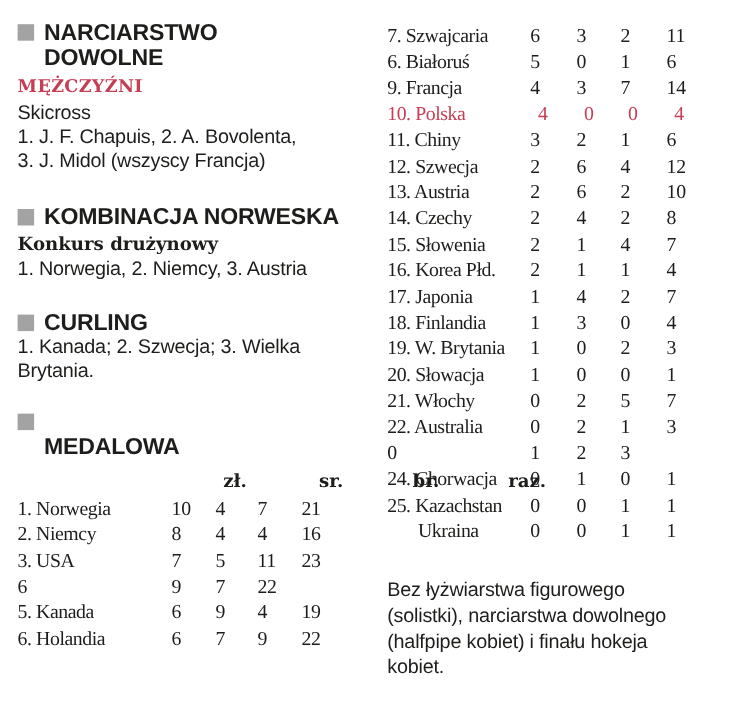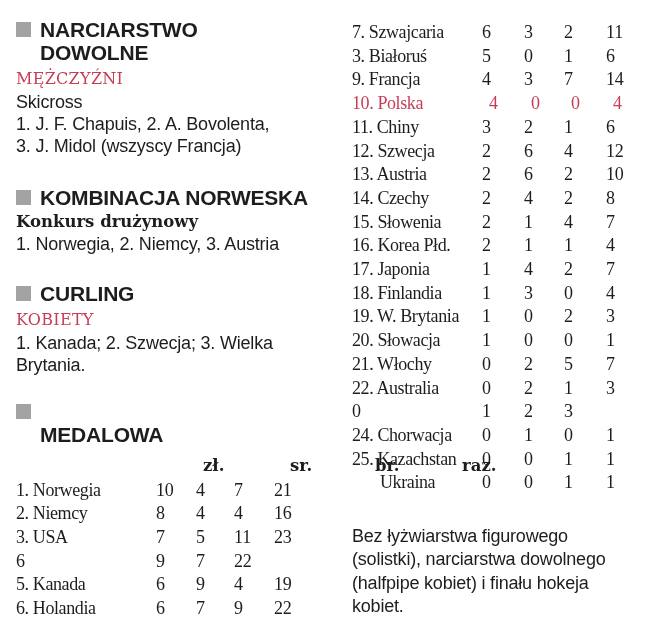--- a/index.html
+++ b/index.html
@@ -29,21 +29,21 @@
     margin: 0;
     font-size: 21px; line-height: 23px;
     font-weight: bold; letter-spacing: -0.2px;
     color: var(--text, #1d1d1b);
     text-transform: none;
   }
 
   
   .cat {
     font-family: "DejaVu Serif", serif;
-    font-weight: normal;
+    font-weight: bold;
     font-size: 16px; line-height: 18px;
     letter-spacing: 0.3px;
     color: var(--accent, #c63e55);
     margin: 6px 0 4px 0;
   }
   
   .subevent {
     font-family: "DejaVu Serif", serif;
     font-weight: bold;
     font-size: 16.5px; line-height: 19px;
@@ -114,21 +114,20 @@
       </div>
       <div class="subevent">Konkurs drużynowy</div>
       <div class="body-line">1. Norwegia, 2. Niemcy, 3. Austria</div>
     </section>
 
     <section class="sec-3">
       <div class="headline">
         <span class="sq"></span>
         <h2 class="title"><span>CURLING</span></h2>
       </div>
-      <div class="cat">KOBIETY</div>
       <div class="body-line">1. Kanada; 2. Szwecja; 3. Wielka</div>
       <div class="body-line">Brytania.</div>
     </section>
 
     <section>
       <div class="headline">
         <span class="sq"></span>
         <h2 class="title"><br><span>MEDALOWA</span></h2>
       </div>
       <div class="mhead">
@@ -188,21 +187,21 @@
   <div class="col-right">
     <div class="rows rows-right">
         <div class="mrow">
           <span class="name">7. Szwajcaria</span>
           <span class="num">6</span>
           <span class="num">3</span>
           <span class="num">2</span>
           <span class="num">11</span>
         </div>
         <div class="mrow">
-          <span class="name">3. Białoruś</span>
+          <span class="name">6. Białoruś</span>
           <span class="num">5</span>
           <span class="num">0</span>
           <span class="num">1</span>
           <span class="num">6</span>
         </div>
         <div class="mrow">
           <span class="name">9. Francja</span>
           <span class="num">4</span>
           <span class="num">3</span>
           <span class="num">7</span>

